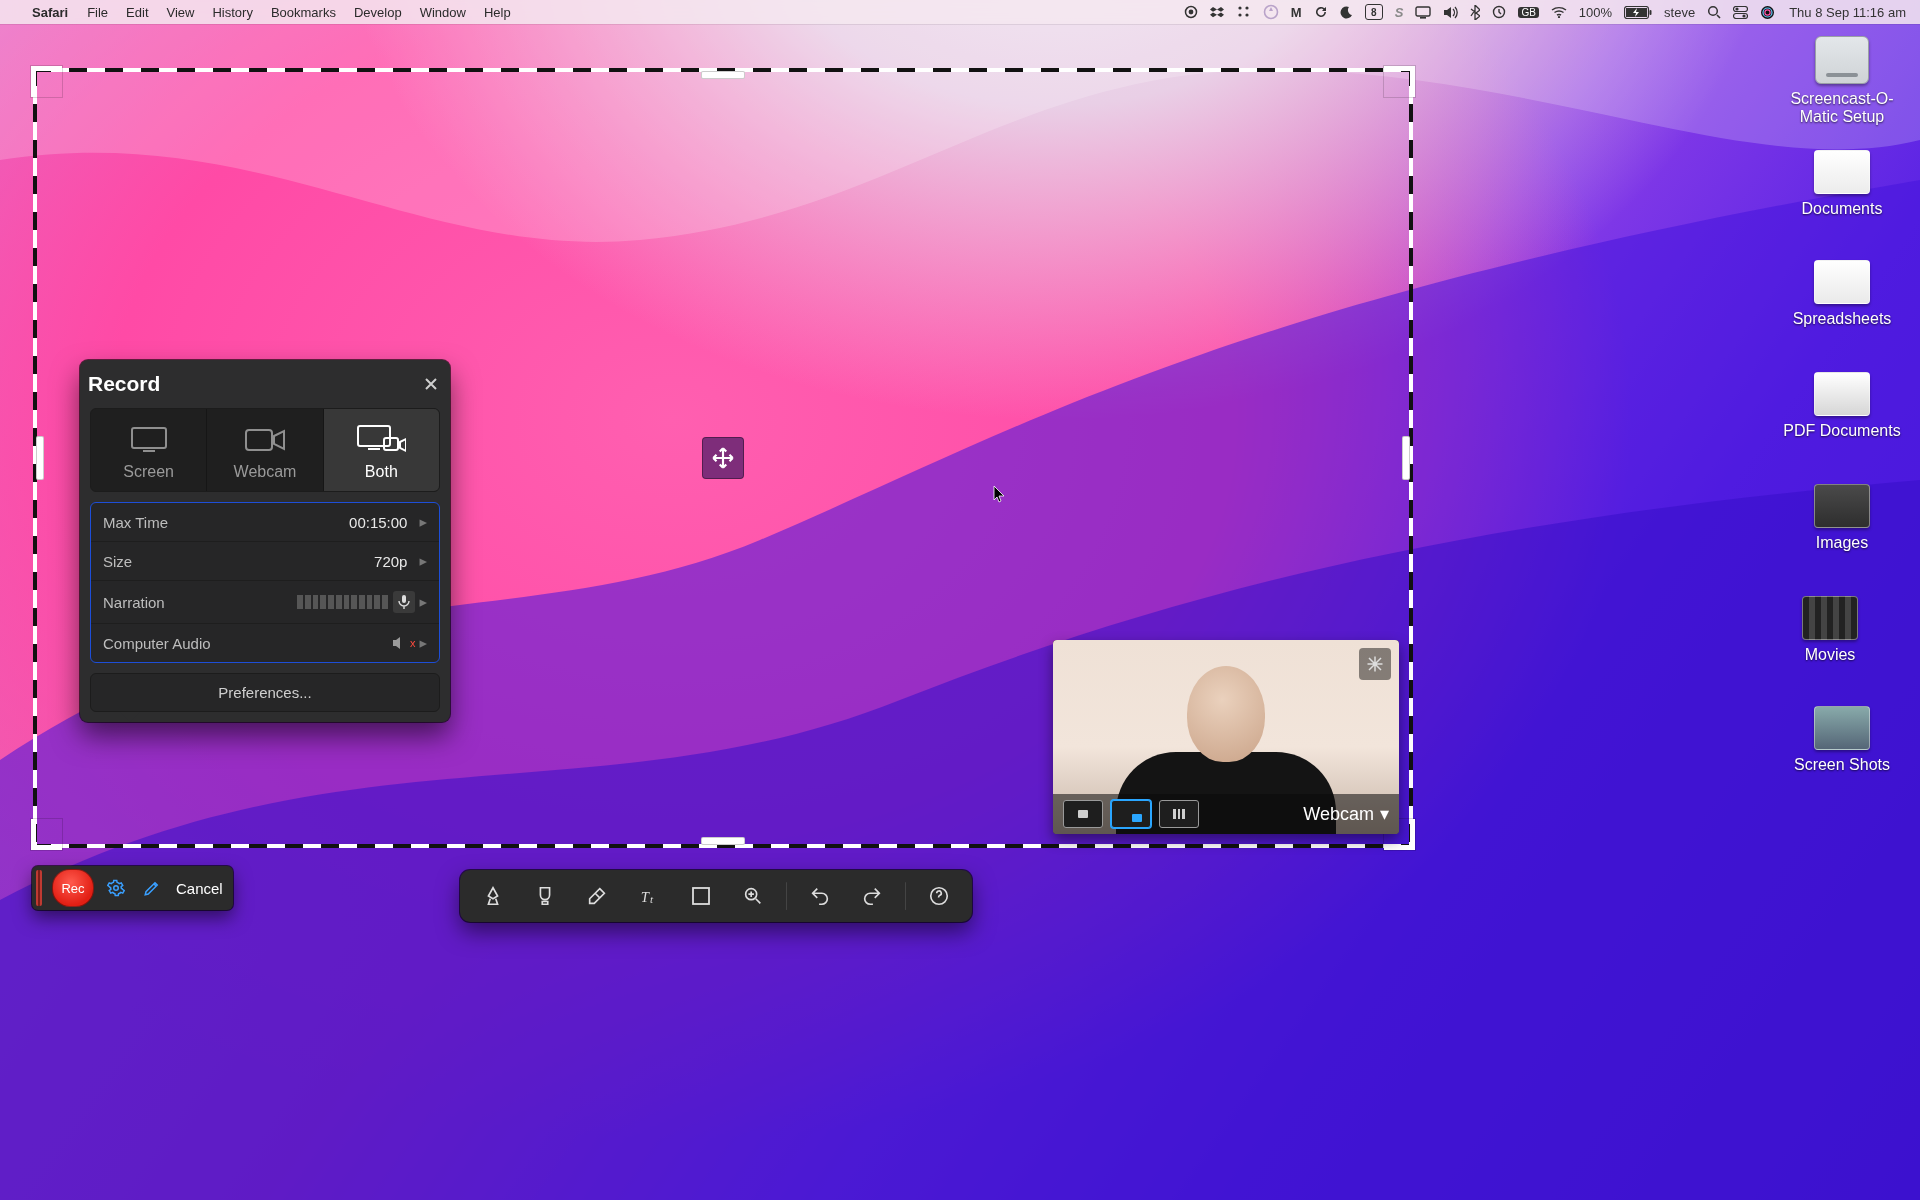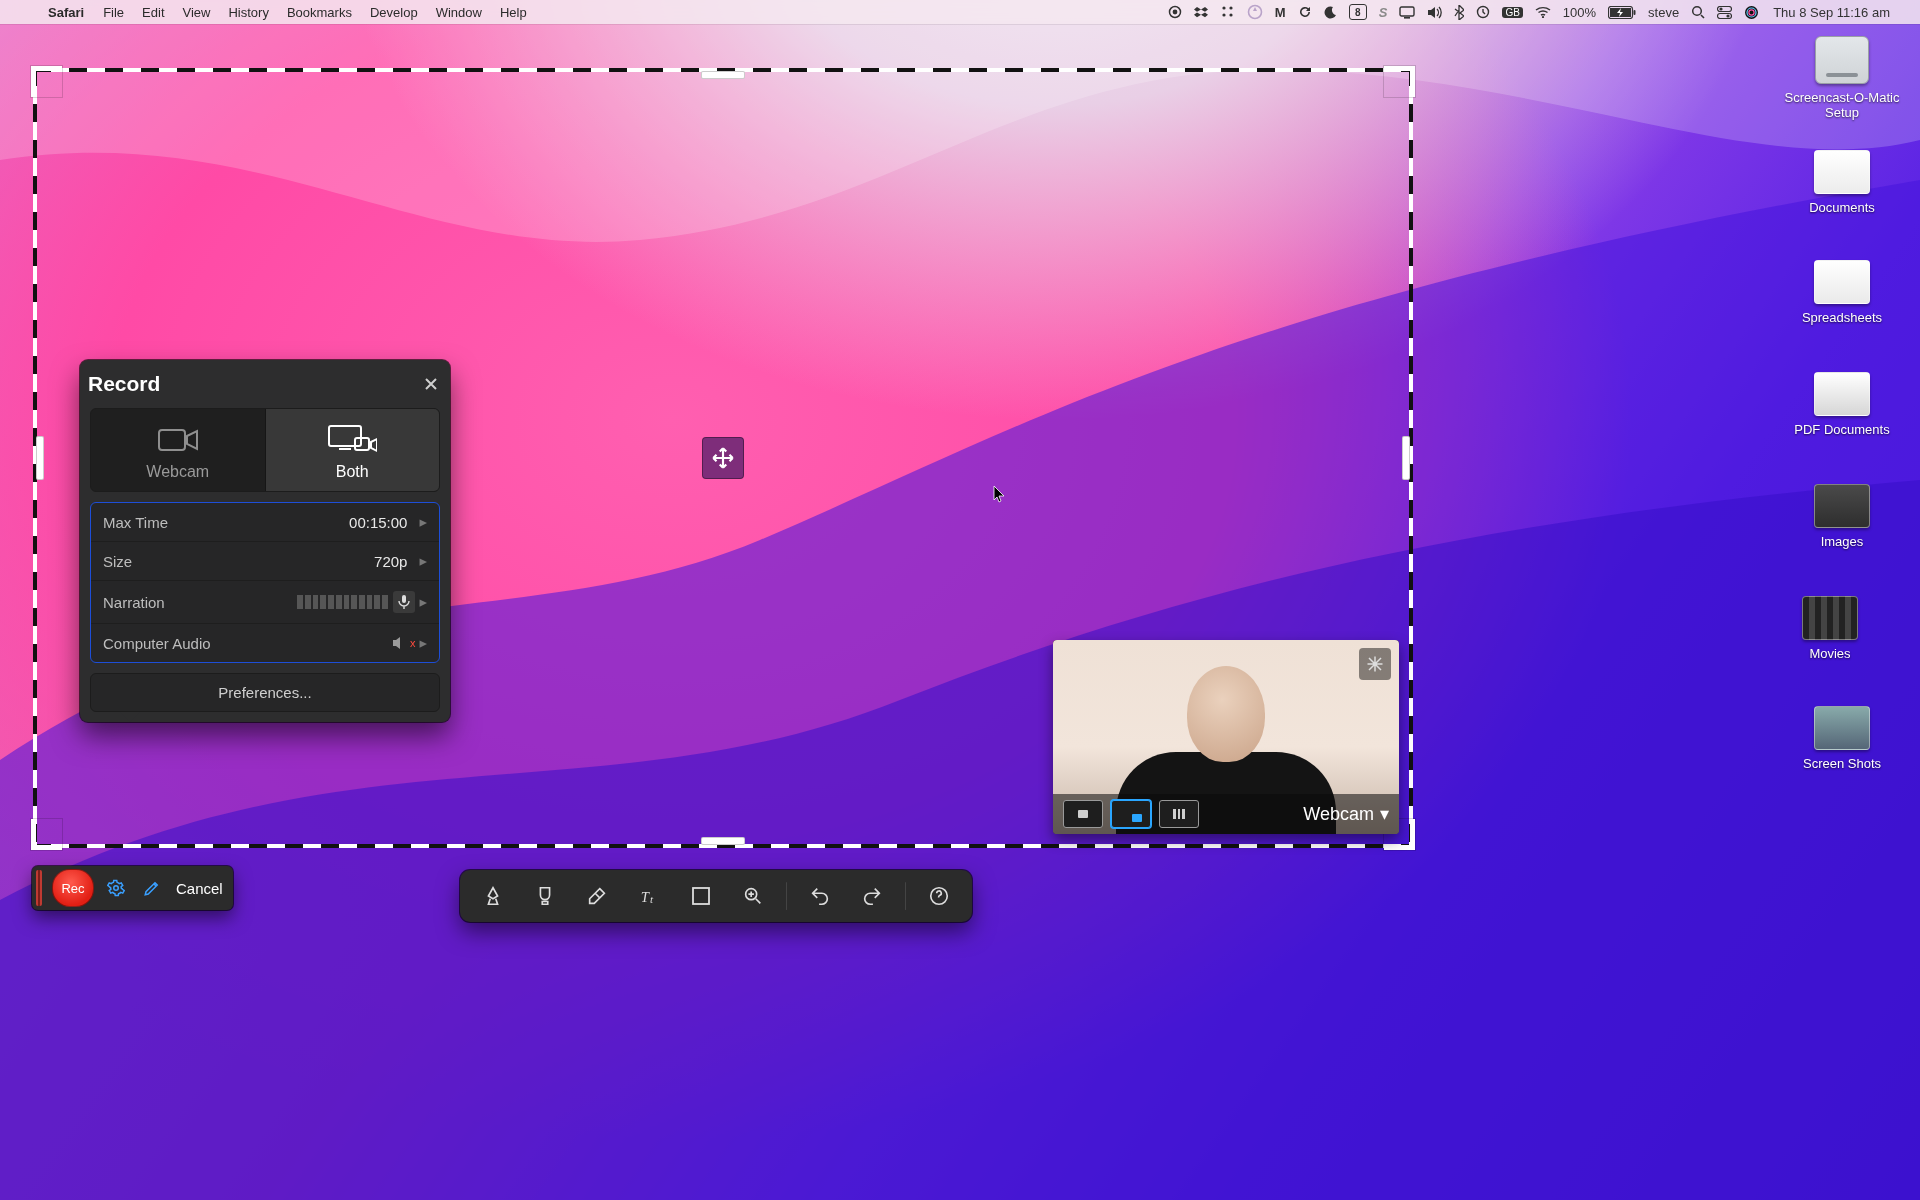--- a/index.html
+++ b/index.html
@@ -2,30 +2,30 @@
 <html><head>
 <meta charset="utf-8">
 <style>
 html,body{margin:0;padding:0;width:1920px;height:1200px;overflow:hidden;font-family:-apple-system,"Helvetica Neue",Arial,sans-serif;-webkit-font-smoothing:antialiased;user-select:none;cursor:default}
 .desktop{position:relative;width:1920px;height:1200px;background:
  radial-gradient(1200px 900px at 55% -10%,#efe7f2 0%,#e9cfe6 25%,rgba(233,207,230,0) 60%),
  radial-gradient(1600px 1200px at 35% 35%,#ff5fb0 0%,#ff4aa6 35%,rgba(255,74,166,0) 60%),
  linear-gradient(125deg,#e36bc9 0%,#f05bad 25%,#ed4aa3 40%,#8b3ee8 60%,#5b24e4 75%,#4319d0 100%)}
 .wave{position:absolute;top:0;left:0;width:1920px;height:1200px;pointer-events:none}
 
-.menubar{position:absolute;top:0;left:0;right:0;height:24px;background:rgba(245,232,240,.85);backdrop-filter:blur(8px);display:flex;align-items:center;font-size:13px;color:#2b2b2b;padding:0 24px;box-shadow:0 1px 0 rgba(0,0,0,.08)}
+.menubar{position:absolute;top:0;left:0;right:0;height:24px;background:rgba(245,232,240,.85);backdrop-filter:blur(8px);display:flex;align-items:center;font-size:13px;color:#2b2b2b;padding:0 8px;box-shadow:0 1px 0 rgba(0,0,0,.08)}
 .menubar .apple{width:16px;text-align:center;font-size:14px}
 .menubar .app{font-weight:700;margin:0 10px 0 8px}
 .menubar .m{margin:0 9px}
 .menubar .spacer{flex:1}
 .menubar .ri{margin:0 6px;display:flex;align-items:center;font-size:13px;color:#333}
 .menubar .ri svg{display:block}
 .menubar .clock{margin-left:8px;font-variant-numeric:tabular-nums}
 
-.dicon{position:absolute;width:120px;text-align:center;color:#fff;text-shadow:0 1px 2px rgba(0,0,0,.7);font-size:13px}
+.dicon{position:absolute;width:120px;text-align:center;color:#fff;text-shadow:0 1px 2px rgba(0,0,0,.7);font-size:16px}
 .dicon .thumb{margin:0 auto 6px;width:54px;height:42px;border-radius:4px;background:#eee;border:1px solid rgba(255,255,255,.4);box-shadow:0 2px 3px rgba(0,0,0,.35)}
 .dicon.drive .thumb{width:52px;height:46px;background:linear-gradient(#e3e7ea,#cfd3d6);border-radius:6px;border:1px solid #9aa0a5;position:relative}
 .dicon.drive .thumb::after{content:"";position:absolute;left:10px;right:10px;bottom:6px;height:4px;border-radius:2px;background:#8b9196}
 
 .capture{position:absolute;top:68px;left:33px;width:1380px;height:780px}
 .capture .border{position:absolute;inset:0;pointer-events:none}
 .dash{position:absolute;background:repeating-linear-gradient(var(--dir),#111 0 18px,#fff 18px 36px)}
 .dash.t{--dir:90deg;top:0;left:0;right:0;height:4px}
 .dash.b{--dir:90deg;bottom:0;left:0;right:0;height:4px}
 .dash.l{--dir:0deg;left:0;top:0;bottom:0;width:4px;background:repeating-linear-gradient(180deg,#111 0 18px,#fff 18px 36px)}
@@ -310,20 +310,29 @@
       <h1>Record</h1>
       <div class="close">
           <svg width="14" height="14" viewBox="0 0 14 14">
             <path d="M2 2l10 10M12 2L2 12" stroke="#cfcfcf" stroke-width="2"></path>
           </svg>
         </div>
     </div>
     <div class="modes">
       <div class="mode">
         <div class="ico">
+            <svg width="40" height="28">
+              <rect x="3" y="2" width="34" height="20" rx="2" fill="none" stroke="#8f8f8f" stroke-width="2"></rect>
+              <rect x="14" y="24" width="12" height="2" fill="#8f8f8f"></rect>
+            </svg>
+          </div>
+        <div>Screen</div>
+      </div>
+      <div class="mode">
+        <div class="ico">
             <svg width="42" height="26">
               <rect x="2" y="3" width="26" height="20" rx="3" fill="none" stroke="#8f8f8f" stroke-width="2"></rect>
               <path d="M30 9l10-5v18l-10-5z" fill="none" stroke="#8f8f8f" stroke-width="2"></path>
             </svg>
           </div>
         <div>Webcam</div>
       </div>
       <div class="mode active">
         <div class="ico">
             <svg width="50" height="32">

